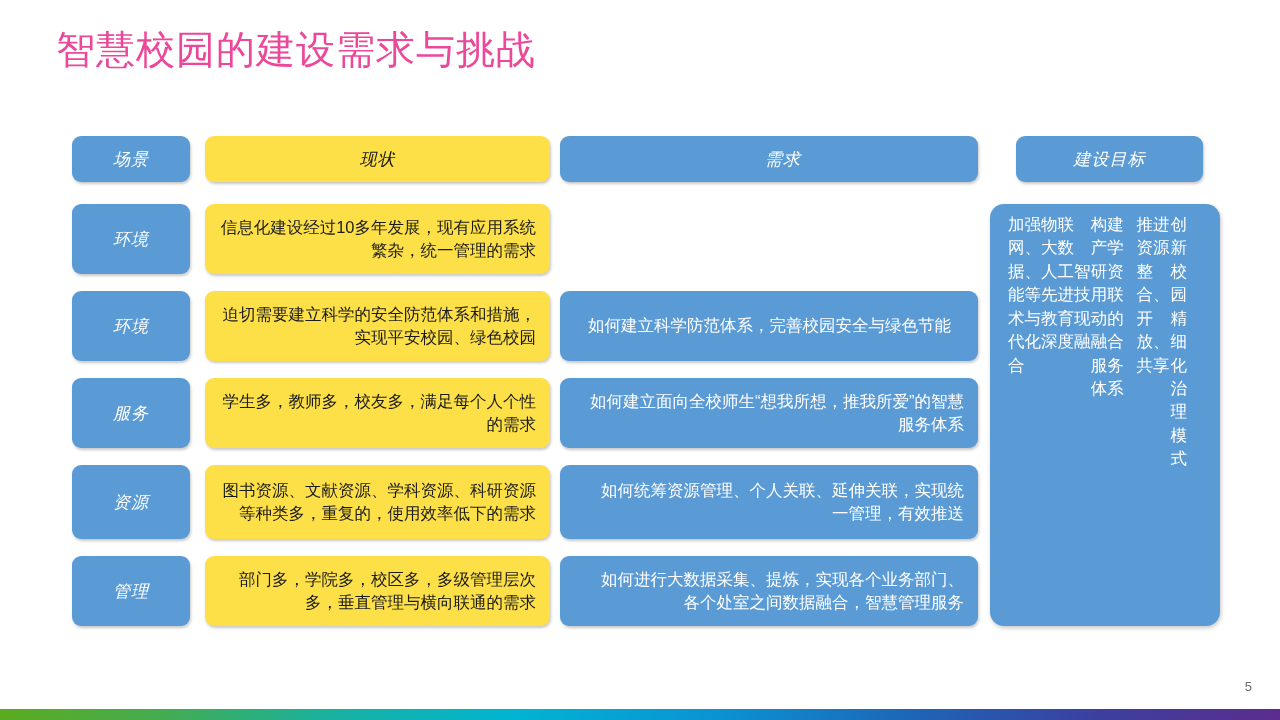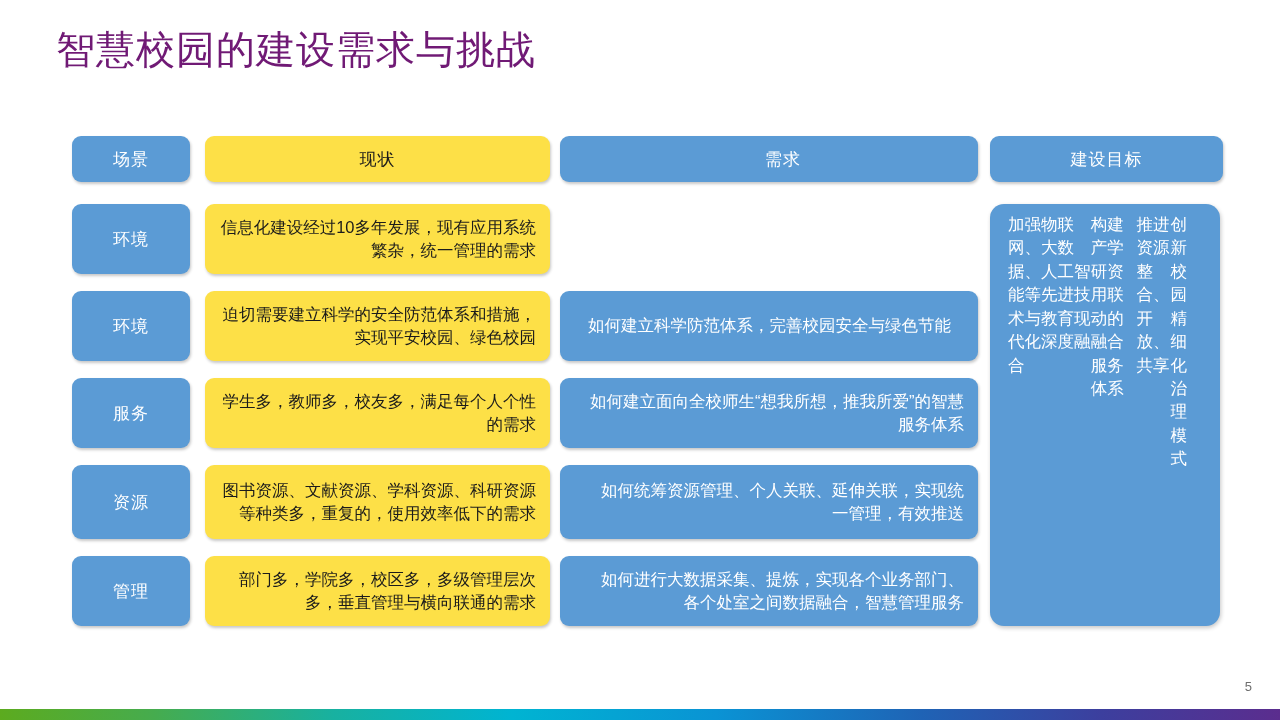--- a/index.html
+++ b/index.html
@@ -22,21 +22,21 @@
     height: 720px;
   }
 
   
   .slide-title {
     position: absolute;
     left: 56px;
     top: 26px;
     font-size: 39px;
     line-height: 1.25;
-    color: #701a75;
+    color: #ec4899;
     font-weight: 400;
     letter-spacing: 1px;
     white-space: nowrap;
   }
 
   
   .matrix {
     position: absolute;
     left: 72px;
     top: 136px;
@@ -58,20 +58,21 @@
   .cell-lightblue {
     background: #fde047;
     color: #1b1b1b;
   }
 
   .cell-center {
     display: flex;
     align-items: center;
     justify-content: center;
     text-align: right;
+    font-style: italic;
   }
 
   .cell-text {
     display: flex;
     align-items: center;
     justify-content: flex-start;
     padding: 6px 14px;
     text-align: right;
   }
 
@@ -87,21 +88,21 @@
 
   .body-text {
     font-size: 16.5px;
     line-height: 1.42;
   }
 
   
   .col-scenario { left: 0px;   width: 118px; }
   .col-current  { left: 133px; width: 345px; }
   .col-demand   { left: 488px; width: 418px; padding-left: 28px; }
-  .col-goal     { left: 918px; width: 233px; }
+  .col-goal     { left: 944px; width: 187px; }
 
   
   .row-hdr { top: 0px; height: 46px; }
 
   
   .row-1 { top: 68px;  height: 70px; }
   .row-2 { top: 155px; height: 70px; }
   .row-3 { top: 242px; height: 70px; }
   .row-4 { top: 329px; height: 74px; }
   .row-5 { top: 420px; height: 70px; }

